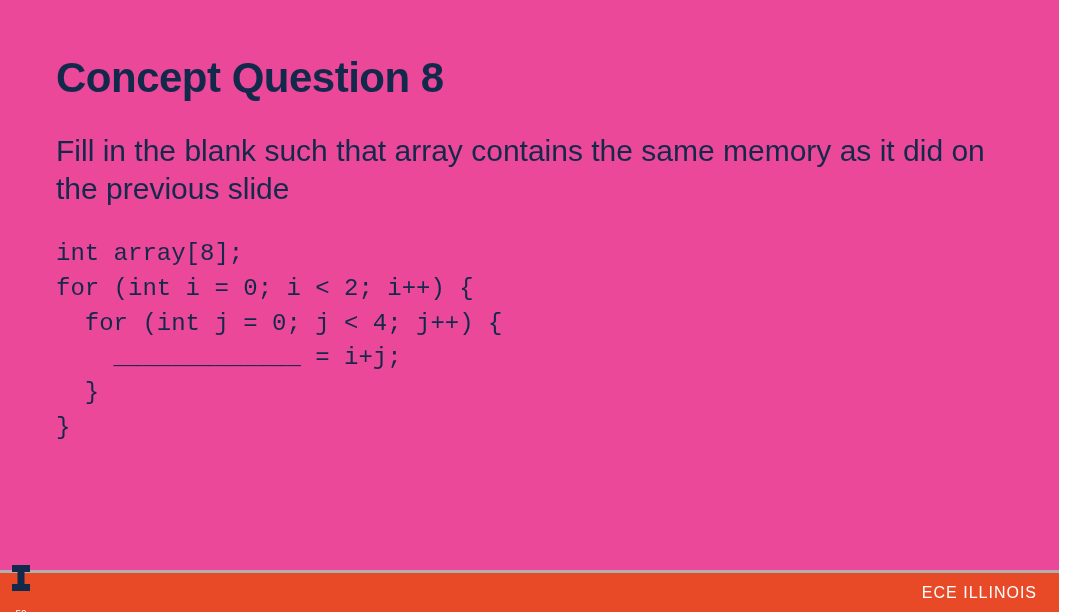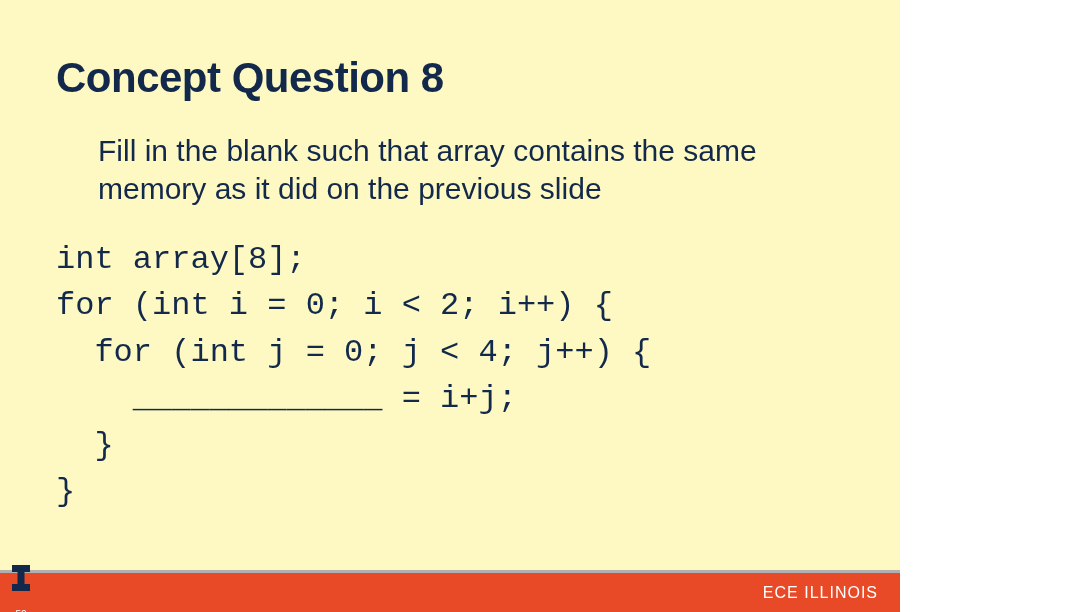--- a/index.html
+++ b/index.html
@@ -1,43 +1,42 @@
 <!DOCTYPE html>
 <html><head>
 <meta charset="utf-8">
 <style>
   * { margin: 0; padding: 0; box-sizing: border-box; }
   html, body { width: 1088px; height: 612px; font-family: Arial, Helvetica, sans-serif; background: #fff; }
   .slide {
     position: relative;
-    width: 900px;
+    width: 1059px;
     height: 612px;
-    background: #fef9c3;
+    background: #ec4899;
     overflow: hidden;
   }
   .content {
     padding: 54px 56px 0 56px;
   }
   .title {
     font-size: 42px;
     font-weight: 700;
     color: #13294b;
     letter-spacing: -0.5px;
     margin-bottom: 30px;
   }
   .prompt {
     font-size: 30px;
     color: #13294b;
     line-height: 1.25;
     margin-bottom: 30px;
-    margin-left: 42px;
   }
   .code {
     font-family: "Courier New", Courier, monospace;
-    font-size: 32px;
+    font-size: 24px;
     color: #13294b;
     white-space: pre;
     line-height: 1.45;
   }
   .footer {
     position: absolute;
     left: 0; right: 0; bottom: 0;
     height: 42px;
   }
   .footer-stripe-top {

